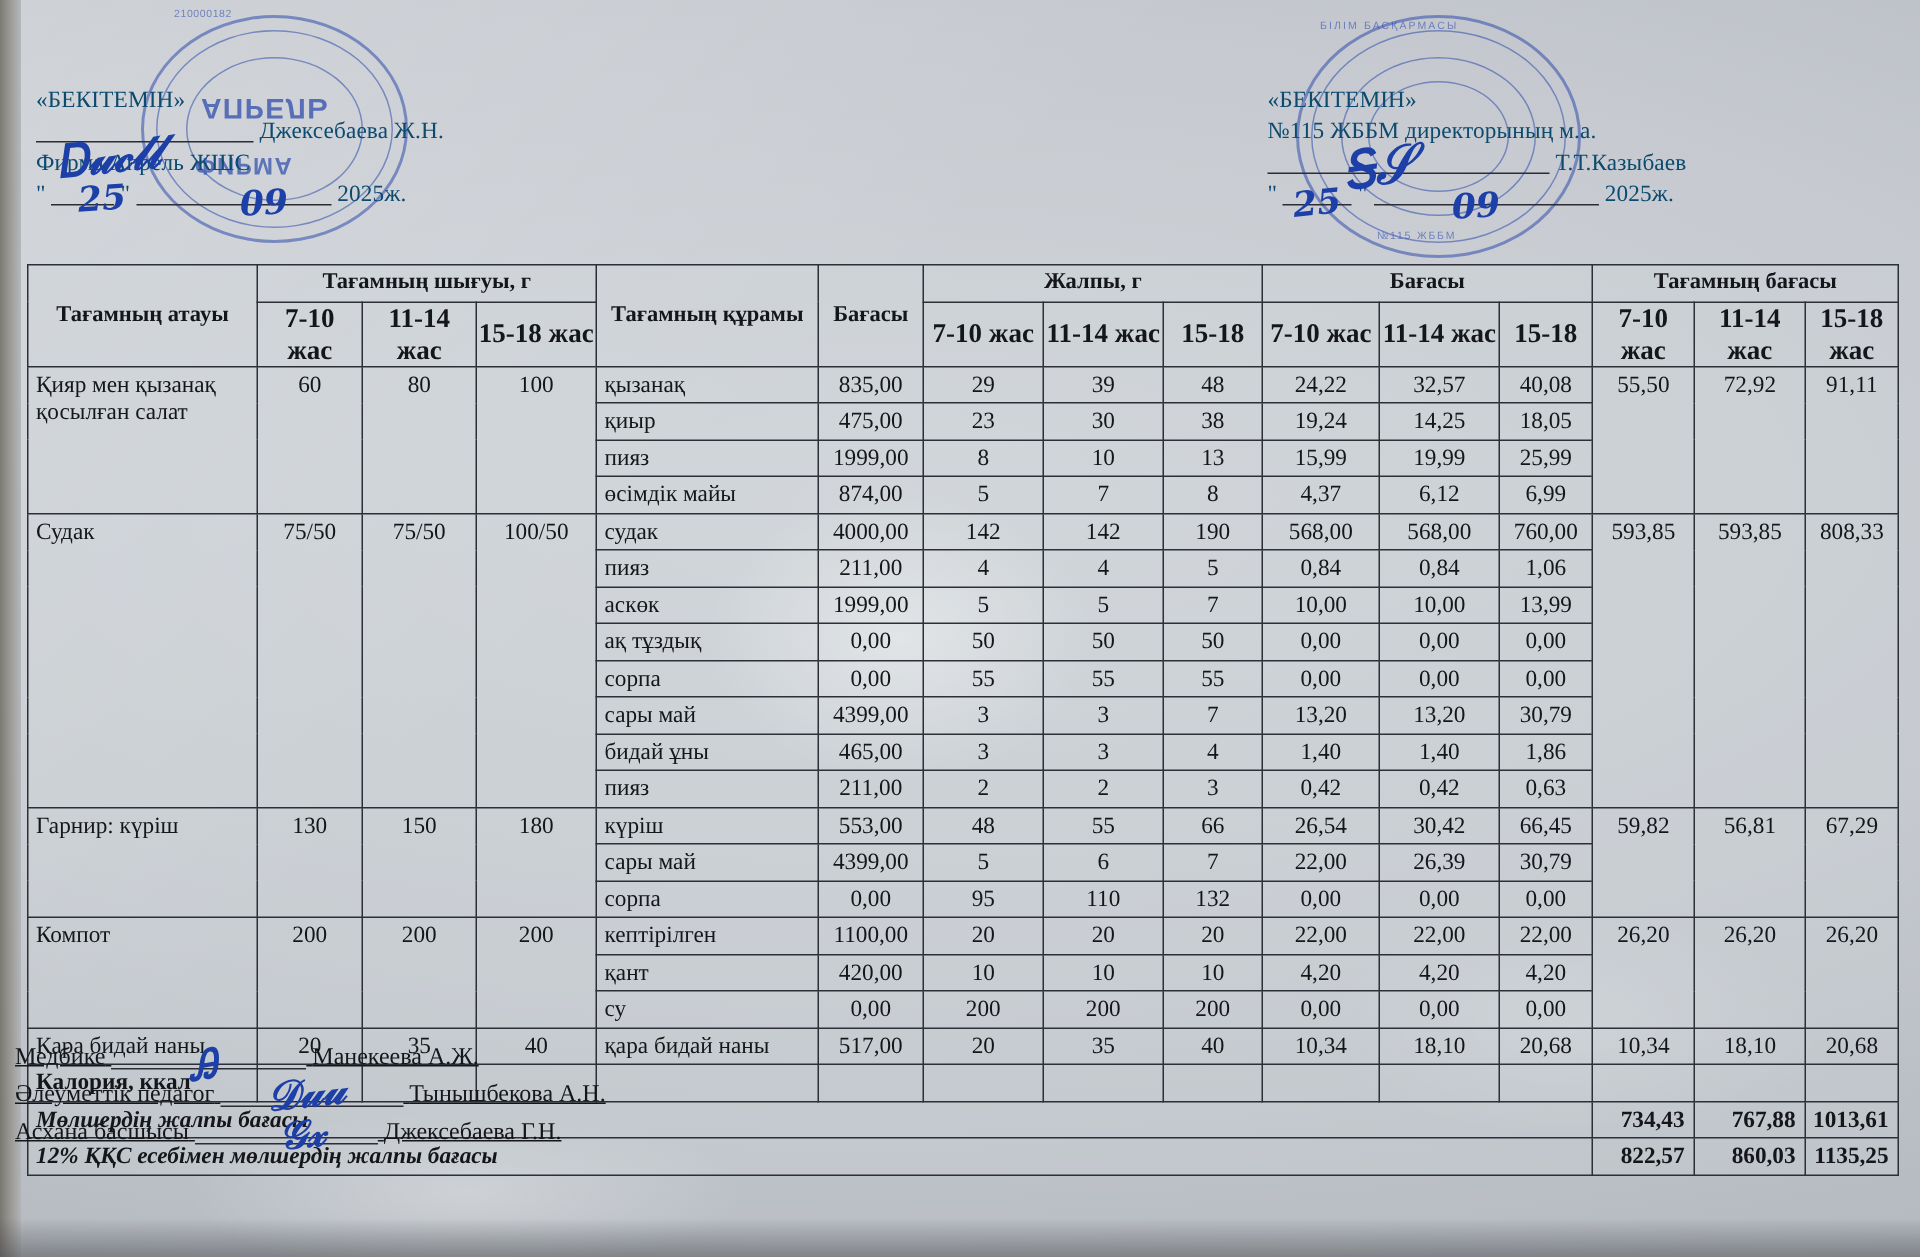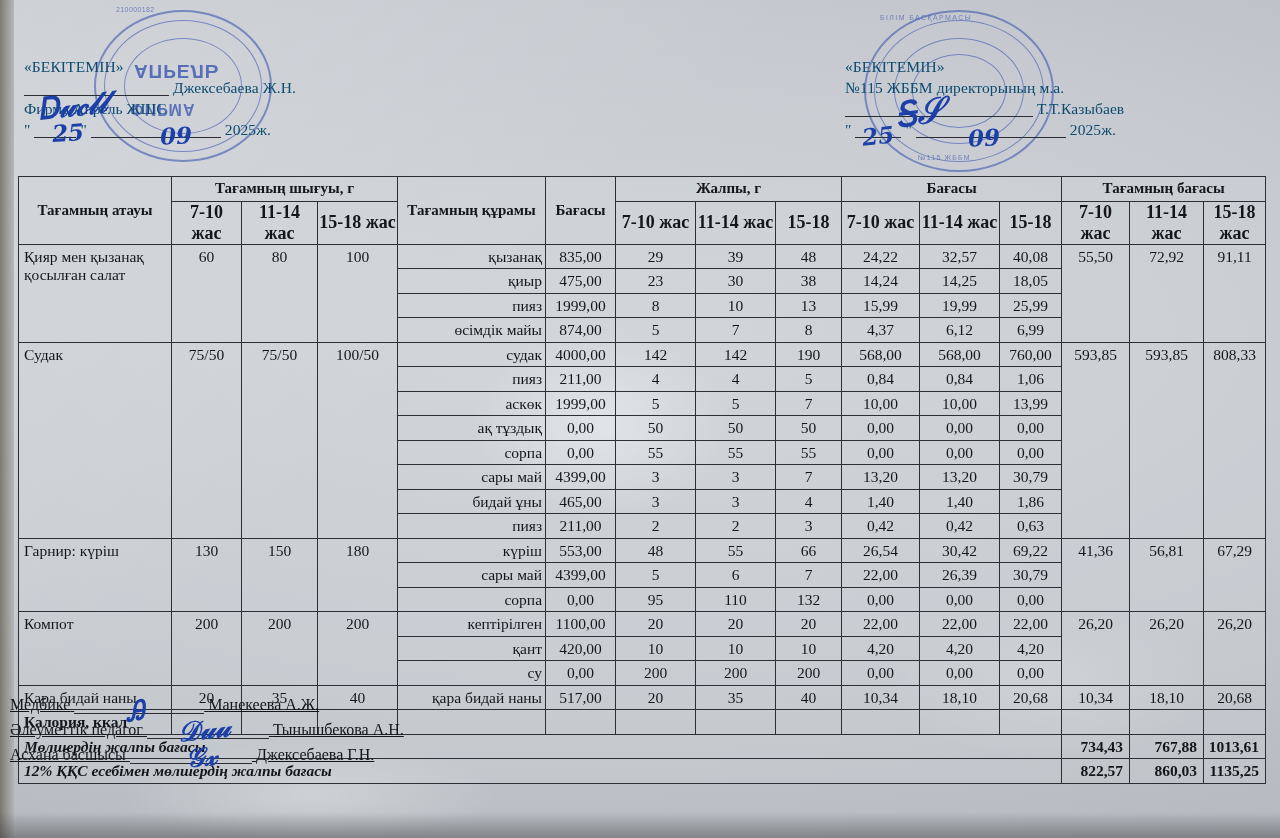--- a/index.html
+++ b/index.html
@@ -73,21 +73,21 @@
     padding:1px 3px;
     text-align:center;
     vertical-align:middle;
     line-height:1.18;
     height:24.5px;
     background:transparent;
   }
   th{ font-weight:bold; font-size:15px; }
   th.sub{ font-size:18px; font-weight:bold; padding:0 1px; }
   td.name{ text-align:left; padding-left:5px; vertical-align:top; padding-top:3px; }
-  td.ing{ text-align:right; padding-left:5px; }
+  td.ing{ text-align:left; padding-left:5px; }
   td.tot{ vertical-align:middle; }
   tr.tall td{ height:24.5px; }
   td.kcal{ text-align:left; padding-left:5px; font-weight:bold; }
   td.sumlbl{ text-align:left; padding-left:5px; font-style:italic; font-weight:bold; font-size:15.5px;}
   td.sumval{ font-weight:bold; text-align:right; padding-right:6px; }
 
   
   #foot{ position:absolute; left:10px; top:692px; font-size:16px; color:#15161a;text-decoration:underline; }
   #foot .row{ height:25px; white-space:nowrap; line-height:25px; }
   #foot .ln{ display:inline-block; border-bottom:1px solid #2b2d33; height:18px; vertical-align:-4px; }
@@ -219,21 +219,21 @@
         <td class="tot" rowspan="4" style="vertical-align:top;padding-top:3px;">55,50</td>
         <td class="tot" rowspan="4" style="vertical-align:top;padding-top:3px;">72,92</td>
         <td class="tot" rowspan="4" style="vertical-align:top;padding-top:3px;">91,11</td>
       </tr>
       <tr class="tall">
         <td class="ing">қиыр</td>
         <td>475,00</td>
         <td>23</td>
         <td>30</td>
         <td>38</td>
-        <td>14,24</td>
+        <td>19,24</td>
         <td>14,25</td>
         <td>18,05</td>
       </tr>
       <tr class="tall">
         <td class="ing">пияз</td>
         <td>1999,00</td>
         <td>8</td>
         <td>10</td>
         <td>13</td>
         <td>15,99</td>
@@ -342,22 +342,22 @@
         <td rowspan="3" style="vertical-align:top;padding-top:3px;margin-top:20px;">130</td>
         <td rowspan="3" style="vertical-align:top;padding-top:3px;">150</td>
         <td rowspan="3" style="vertical-align:top;padding-top:3px;">180</td>
         <td class="ing">күріш</td>
         <td>553,00</td>
         <td>48</td>
         <td>55</td>
         <td>66</td>
         <td>26,54</td>
         <td>30,42</td>
-        <td>69,22</td>
-        <td class="tot" rowspan="3" style="vertical-align:top;padding-top:3px;">41,36</td>
+        <td>66,45</td>
+        <td class="tot" rowspan="3" style="vertical-align:top;padding-top:3px;">59,82</td>
         <td class="tot" rowspan="3" style="vertical-align:top;padding-top:3px;">56,81</td>
         <td class="tot" rowspan="3" style="vertical-align:top;padding-top:3px;">67,29</td>
       </tr>
       <tr class="tall">
         <td class="ing">сары май</td>
         <td>4399,00</td>
         <td>5</td>
         <td>6</td>
         <td>7</td>
         <td>22,00</td>

